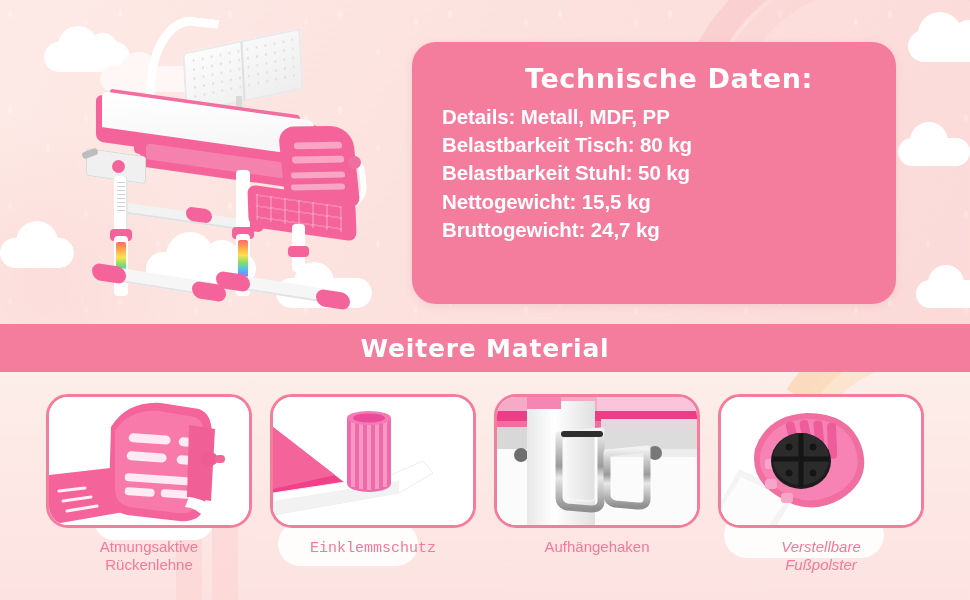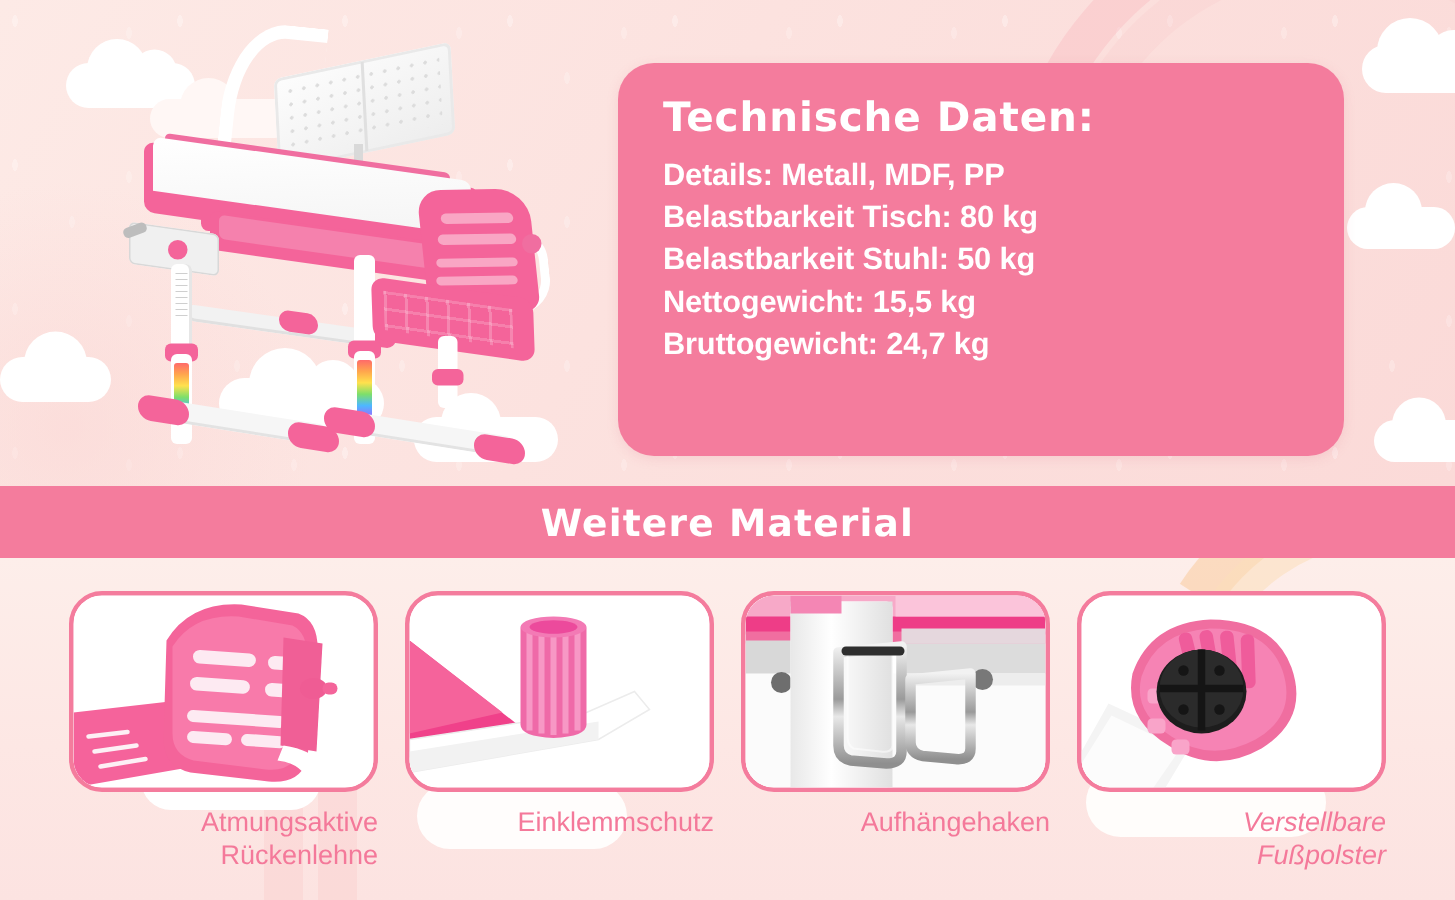--- a/index.html
+++ b/index.html
@@ -62,20 +62,21 @@
   .spec-card {
     position:absolute; left:412px; top:42px; width:484px; height:262px;
     background:#f47c9d; border-radius:24px;
     padding:22px 0 0 30px;
     box-shadow:0 2px 8px rgba(220,120,145,.18);
   }
   .spec-title {
     color:#fff; font-size:27px; line-height:1.1; margin-bottom:9px;
     font-family:"DejaVu Sans", sans-serif; font-weight:700;
     letter-spacing:.6px;
+    text-align:center;
   }
   .spec-line {
     color:#fff; font-size:20.5px; line-height:1.385;
     font-family:"Liberation Sans", sans-serif; font-weight:700;
     letter-spacing:-.1px; white-space:nowrap;
   }
 
   
   .banner {
     position:absolute; left:0; top:324px; width:970px; height:48px;
@@ -110,22 +111,22 @@
     position:absolute; bottom:0; width:26px; height:150px;
     background:rgba(250,206,206,.45); border-radius:13px 13px 0 0;
   }
 
   .panel {
     position:absolute; top:22px; width:206px; height:134px;
     border:3px solid #f47c9d; border-radius:22px;
     background:#fff; overflow:hidden;
   }
   .caption {
-    position:absolute; top:166px; width:206px; text-align:right;
-    color:#f4799a; font-size:18px; line-height:1.2;
+    position:absolute; top:166px; width:206px; text-align:center;
+    color:#f4799a; font-size:15px; line-height:1.2;
     font-family:"Liberation Sans", sans-serif;
   }
 
   
   .product { position:absolute; left:60px; top:24px; width:330px; height:290px; }
   .pc { position:absolute; }
 
   
   .lamp-arm {
     left:88px; top:-8px; width:66px; height:104px;
@@ -444,21 +445,21 @@
             <rect x="86" y="22" width="4" height="70"></rect>
           <rect x="94" y="21" width="4" height="72"></rect>
             <rect x="102" y="22" width="4" height="70"></rect>
           <rect x="110" y="24" width="4" height="66"></rect>
         </g>
         <ellipse cx="96" cy="21" rx="22" ry="7" fill="#f37ab5"></ellipse>
         <ellipse cx="96" cy="21" rx="16" ry="4.5" fill="#ec4a9c"></ellipse>
       </svg>
     </div>
     <div class="caption" style="left:270px;">
-      <span style="white-space:pre-line;">Einklemmschutz</span>
+      <span style="white-space:pre-line;font-family:Liberation Mono, monospace;">Einklemmschutz</span>
     </div>
 
     <div class="panel" style="left:494px;">
       <svg width="200" height="128" viewBox="0 0 200 128">
         <rect width="200" height="128" fill="#ffffff"></rect>
         <rect x="0" y="0" width="200" height="16" fill="#f7a9c8"></rect>
         <rect x="0" y="14" width="200" height="12" fill="#ee3d87"></rect>
         <rect x="0" y="24" width="200" height="8" fill="#f06ea0"></rect>
         <rect x="100" y="0" width="100" height="14" fill="#fbc4da"></rect>
         <rect x="104" y="22" width="96" height="10" fill="#e5d7dd"></rect>

